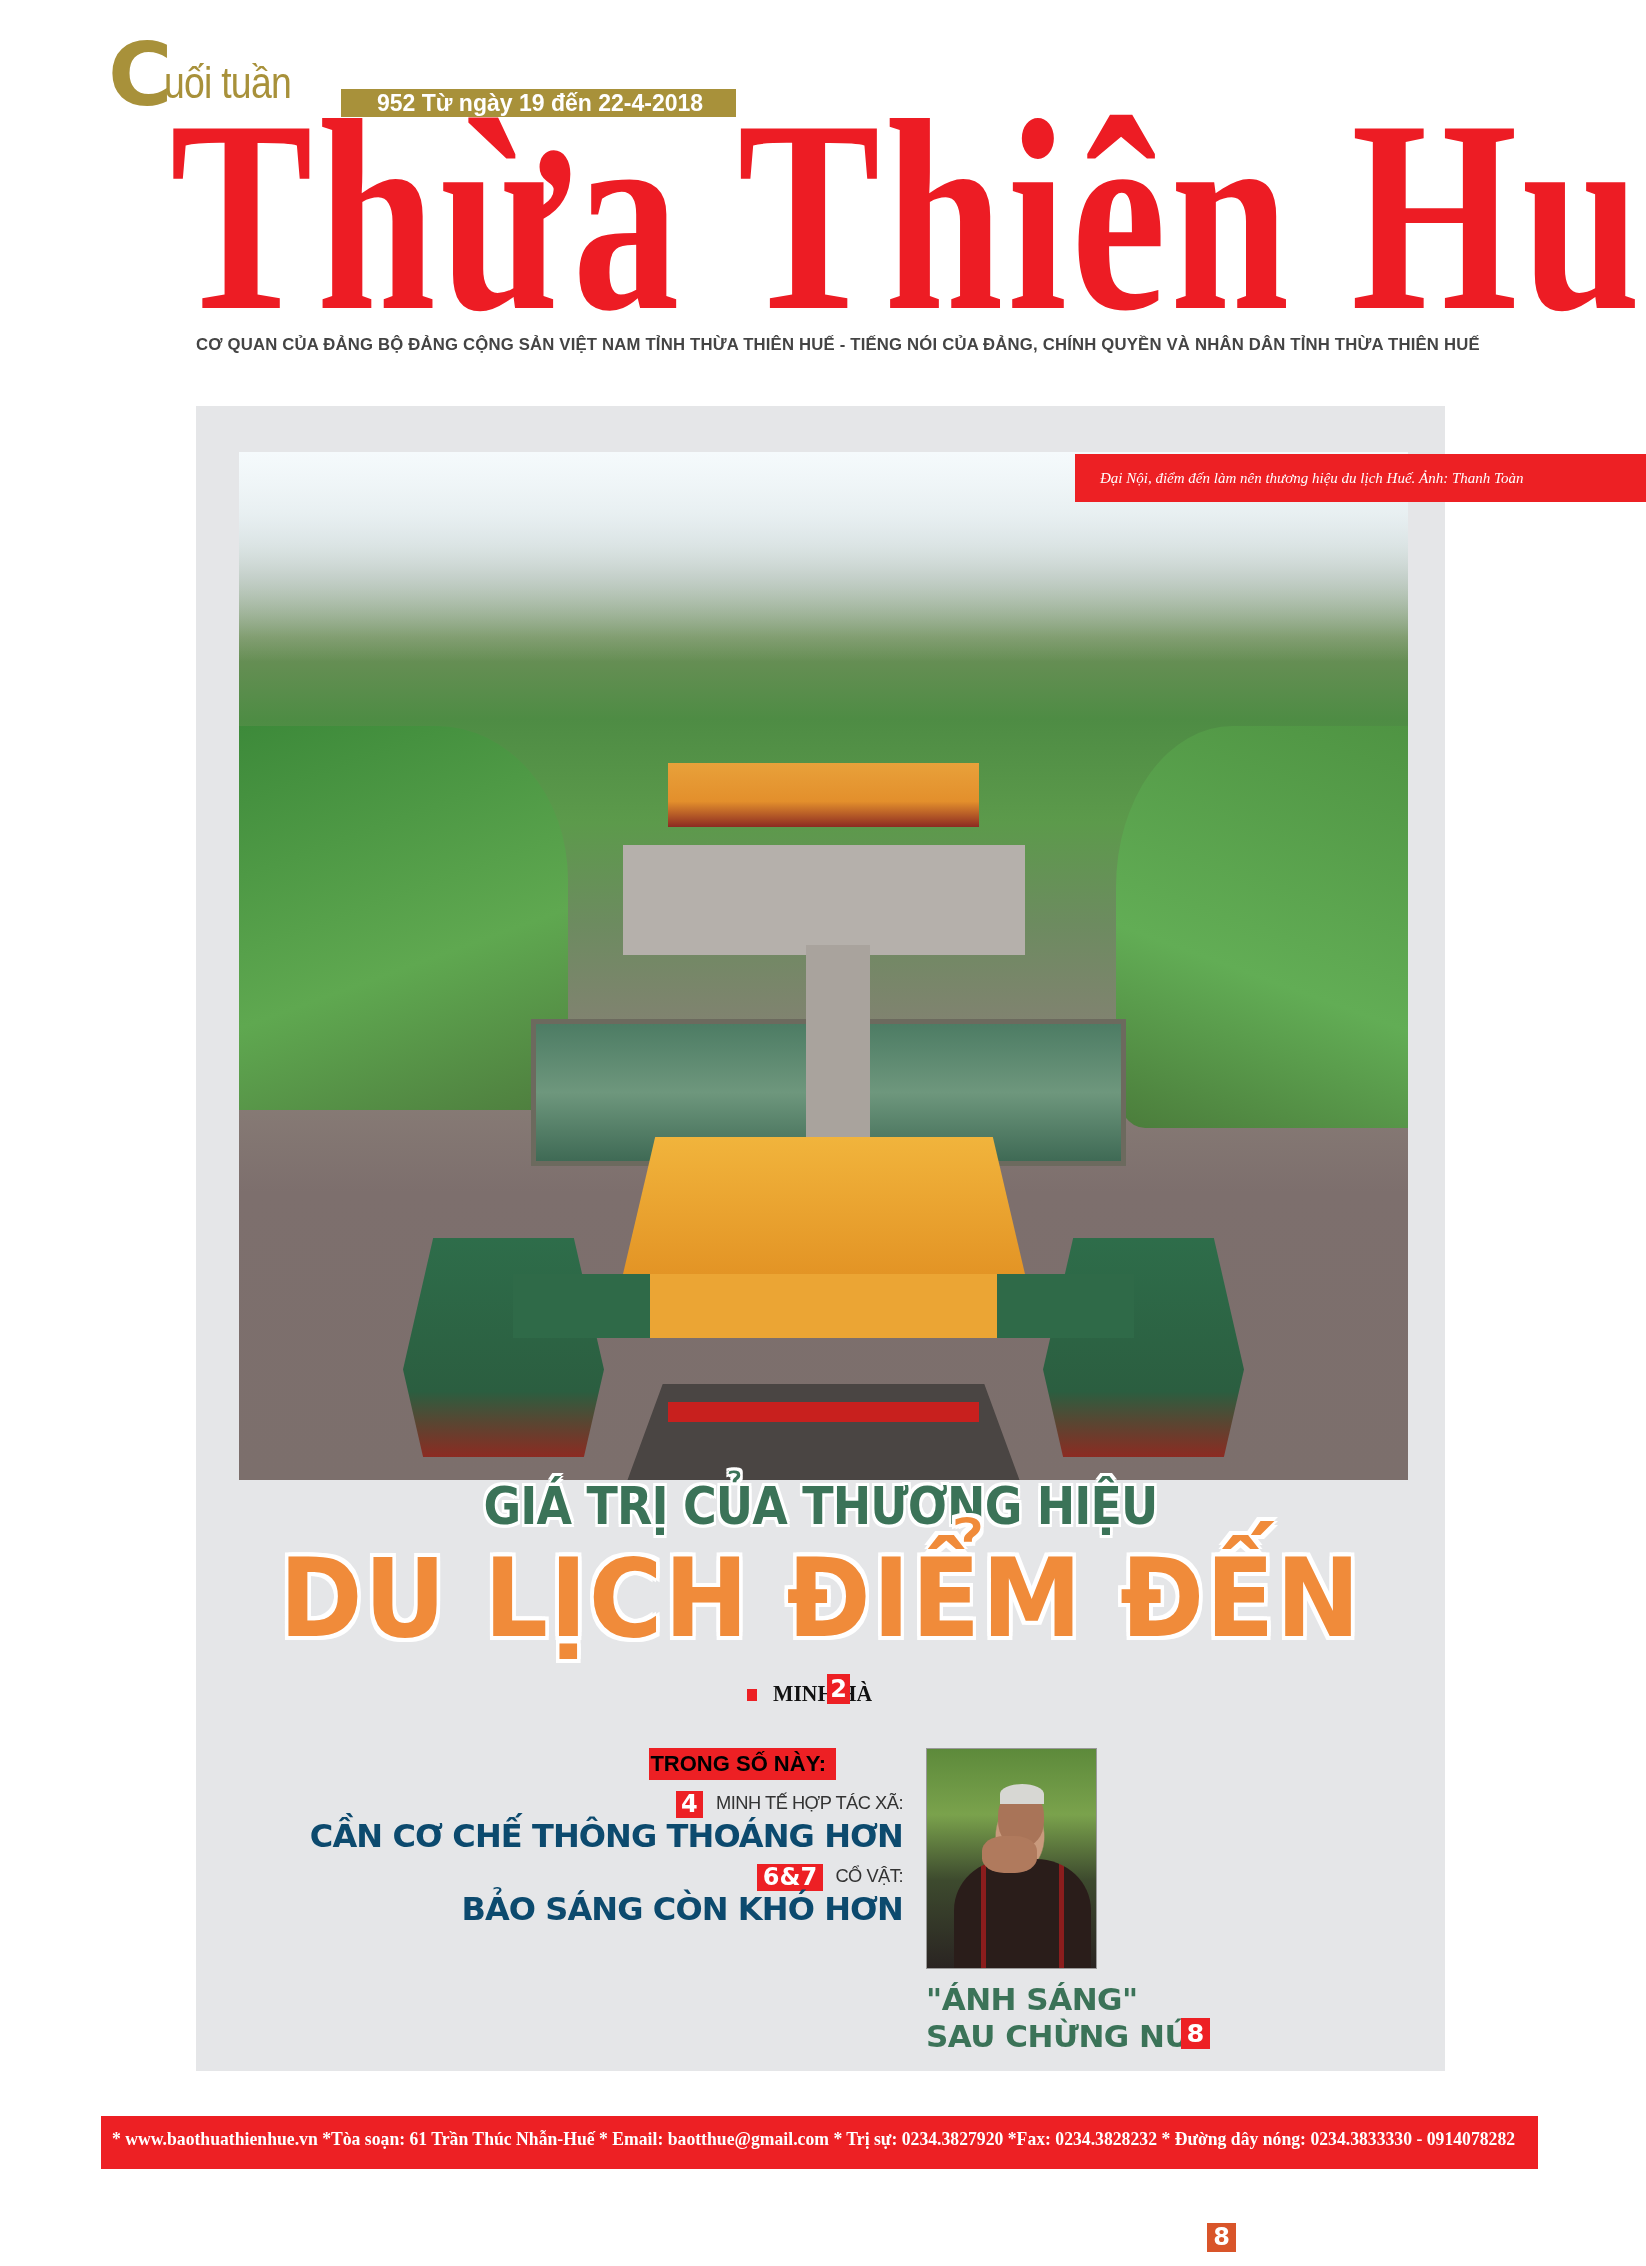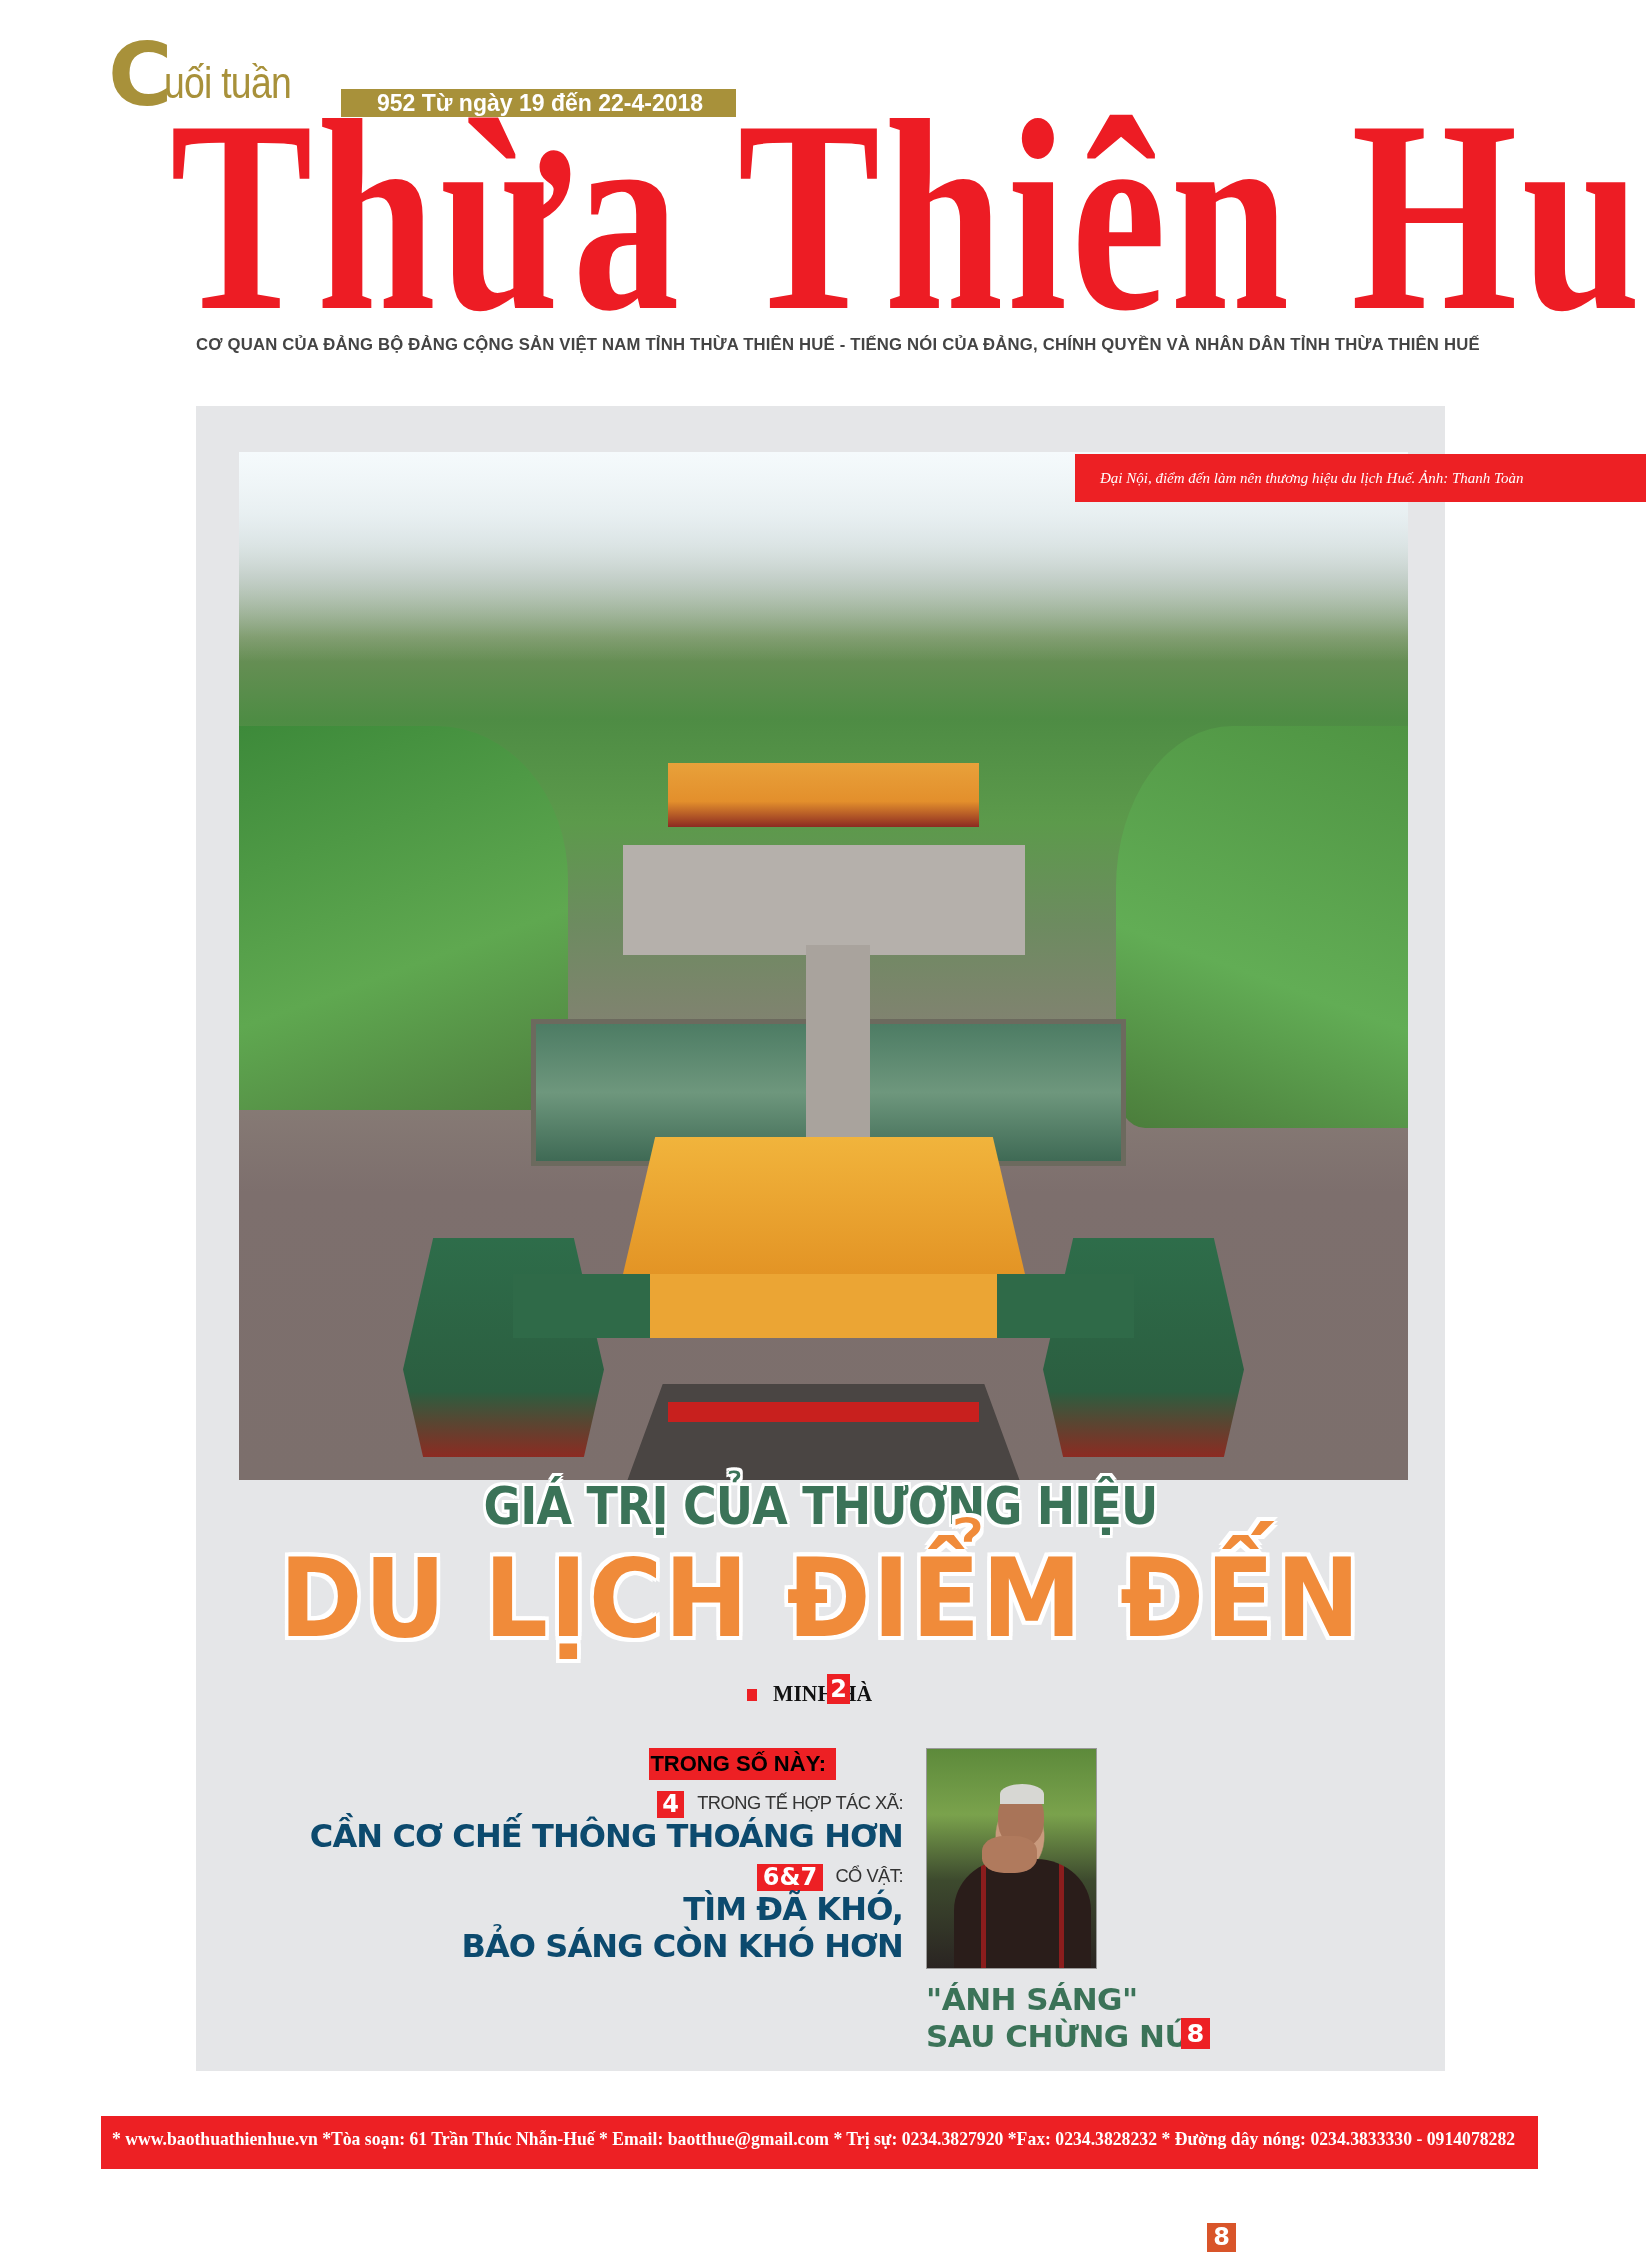--- a/index.html
+++ b/index.html
@@ -97,27 +97,26 @@
 <div class="abs headline1">GIÁ TRỊ CỦA THƯƠNG HIỆU</div>
 <div class="abs headline2">DU LỊCH ĐIỂM ĐẾN</div>
 
 <div class="abs byline-sq"></div>
 <div class="abs byline">MINH HÀ</div>
 <div class="abs badge byline-badge">2</div>
 
 <div class="abs toc-bar">TRONG SỐ NÀY:</div>
 
 <div class="abs toc-item" style="top:1791px;">
-  <div><span class="badge toc-badge">4</span><span class="toc-kicker">TRONG TẾ HỢP TÁC XÃ:</span></div>
+  <div><span class="badge toc-badge">4</span><span class="toc-kicker">MINH TẾ HỢP TÁC XÃ:</span></div>
   <div class="toc-title">CẦN CƠ CHẾ THÔNG THOÁNG HƠN</div>
 </div>
 
 <div class="abs toc-item" style="top:1864px;">
   <div><span class="badge toc-badge">6&amp;7</span><span class="toc-kicker">CỔ VẬT:</span></div>
-  <div class="toc-title">TÌM ĐÃ KHÓ,</div>
   <div class="toc-title">BẢO SÁNG CÒN KHÓ HƠN</div>
 </div>
 
 <div class="abs small-photo">
   <div class="abs sp-body"></div>
   <div class="abs sp-head"></div>
   <div class="abs sp-hair"></div>
   <div class="abs sp-hands"></div>
 </div>
 

